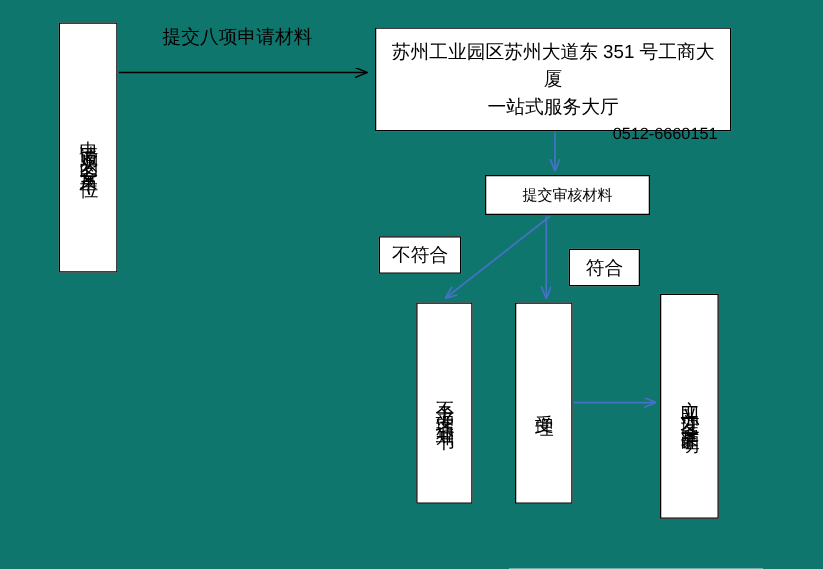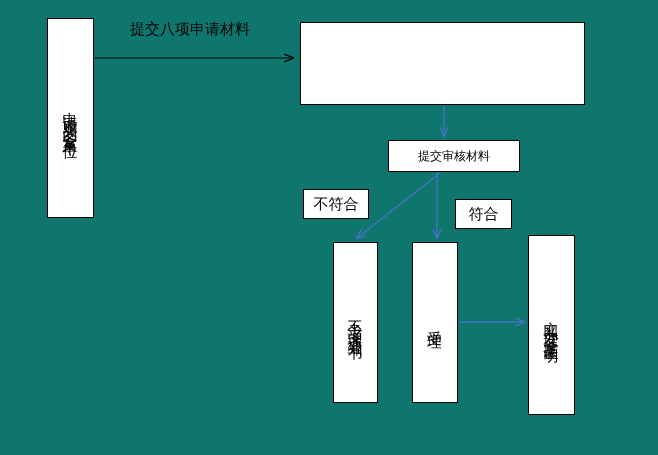--- a/index.html
+++ b/index.html
@@ -115,20 +115,23 @@
     <line x1="437" y1="173" x2="437" y2="238" stroke="#4472C4" stroke-width="1.4" marker-end="url(#head-blue)"></line>
 
     <line x1="459" y1="322" x2="524" y2="322" stroke="#4472C4" stroke-width="1.4" marker-end="url(#head-blue)"></line>
   </svg>
 
   <div id="arrow-caption">提交八项申请材料</div>
 
   <div class="box vbox" id="box-applicant">申请购买的备案单位</div>
 
   <div class="box" id="box-address">
+    <div class="addr-line">苏州工业园区苏州大道东 351 号工商大厦</div>
+    <div class="addr-line">一站式服务大厅</div>
+    <div class="addr-phone">0512-6660151</div>
   </div>
 
   <div class="box" id="box-review">提交审核材料</div>
 
   <div class="box label-box" id="box-conform-label">符合</div>
 
   <div class="box label-box" id="box-nonconform-label">不符合</div>
 
   <div class="box vbox" id="box-reject">不予受理通知书</div>
 

